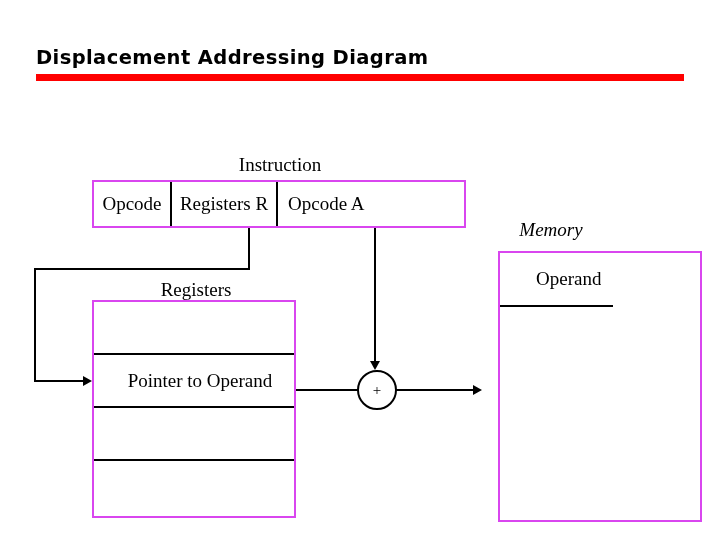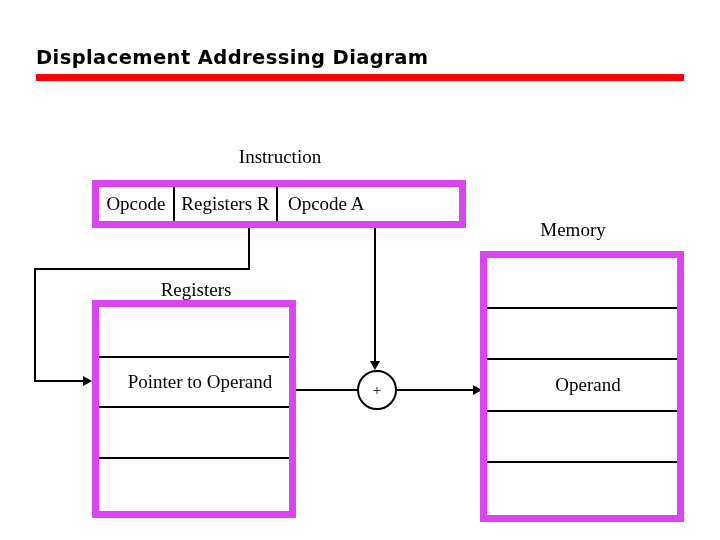--- a/index.html
+++ b/index.html
@@ -47,21 +47,21 @@
   }
   .label.center {
     text-align: center;
     transform: translateX(-50%);
   }
 
   
   .table {
     position: absolute;
     box-sizing: border-box;
-    border: 7px solid #d946ef;
+    border: 2px solid #d946ef;
     background: #ffffff;
   }
   .row {
     box-sizing: border-box;
     border-bottom: 2px solid #000000;
     display: flex;
     align-items: center;
     justify-content: center;
     font-family: "Liberation Serif", "DejaVu Serif", serif;
     font-size: 19px;
@@ -101,26 +101,26 @@
     width: 204px;
     height: 218px;
     display: flex;
     flex-direction: column;
   }
   #registers-table .row { height: 54px; }
   #registers-table .row:last-child { height: 56px; }
 
   
   #memory-table {
-    left: 480px;
+    left: 498px;
     top: 251px;
     width: 204px;
     height: 271px;
     display: flex;
-    flex-direction: column;
+    flex-direction: row;
   }
   #memory-table .row { height: 54px; }
   #memory-table .row:last-child { height: 55px; }
 
   
   .hline {
     position: absolute;
     height: 0;
     border-top: 2px solid #000000;
   }
@@ -165,21 +165,21 @@
   }
 </style>
 </head>
 <body>
 
 <div id="slide">
 
   <div class="title">Displacement Addressing Diagram</div>
   <div class="title-rule"></div>
 
-  <div class="label center" style="left:280px; top:146px;text-align:center;">Instruction</div>
+  <div class="label center" style="left:280px; top:154px;text-align:center;">Instruction</div>
 
   <div class="table" id="instruction-box">
     <div class="cell" id="cell-opcode">
       <span>Opcode</span>
     </div>
     <div class="cell" id="cell-register-r">
       <span>Registers R</span>
     </div>
     <div class="cell" id="cell-address-a">
       <span>Opcode A</span>
@@ -213,21 +213,21 @@
   </div>
 
   <div class="hline" style="left:296px; top:389px; width:80px;"></div>
   <div class="hline" style="left:380px; top:389px; width:94px;"></div>
   <div class="arrow-right" style="left:473px; top:385px;"></div>
 
   <div id="adder">
     <span>+</span>
   </div>
 
-  <div class="label center" style="left:573px; top:219px;">Memory</div>
+  <div class="label center" style="left:551px; top:219px;font-style:italic;">Memory</div>
 
   <div class="table" id="memory-table">
     <div class="row">
       <span></span>
     </div>
     <div class="row">
       <span></span>
     </div>
     <div class="row">
       <span>Operand</span>

